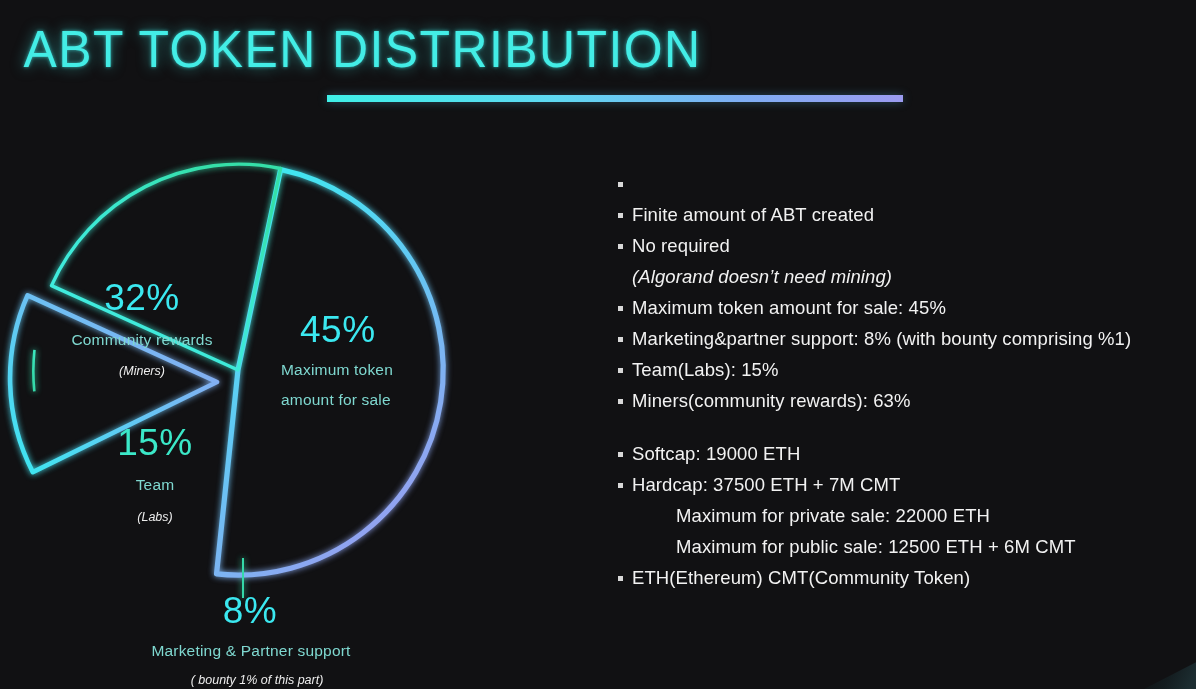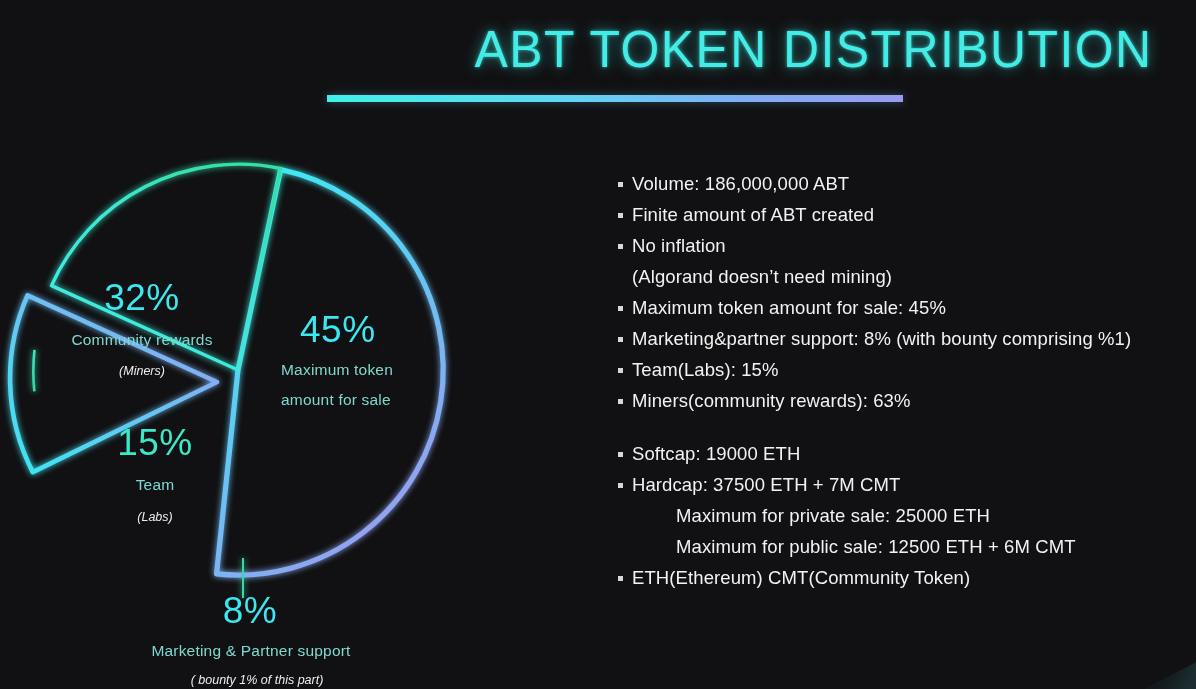--- a/index.html
+++ b/index.html
@@ -24,21 +24,21 @@
     height: 689px;
     background: #111113;
   }
 
   
   #title-block {
     position: absolute;
     left: 0;
     top: 22px;
     width: 1176px;
-    text-align: right;
+    text-align: left;
   }
 
   #page-title {
     font-size: 52px;
     font-weight: 400;
     letter-spacing: 1.5px;
     color: #43EDE6;
     text-shadow: 0 0 14px rgba(64,230,226,.55), 0 0 4px rgba(64,230,226,.7);
     line-height: 1.05;
     font-stretch: condensed;
@@ -117,20 +117,21 @@
     height: 5px;
     background: #D8D8D8;
   }
 
   .row .txt {
     display: inline-block;
     padding-left: 18px;
   }
 
   .row.italic .txt {
+    font-style: italic;
     padding-left: 18px;
   }
 
   .row.indent .txt {
     padding-left: 62px;
   }
 
   .row.spacer {
     height: 22px;
     min-height: 22px;
@@ -217,30 +218,30 @@
       <text class="sub pie-text" x="155" y="360" text-anchor="middle">Team</text>
       <text class="note pie-text" x="155" y="391" text-anchor="middle">(Labs)</text>
 
       <text class="pct pct-cyan pie-text" x="250" y="493" text-anchor="middle">8%</text>
       <text class="sub pie-text" x="251" y="526" text-anchor="middle">Marketing &amp; Partner support</text>
       <text class="note pie-text" x="257" y="554" text-anchor="middle">( bounty 1% of this part)</text>
     </svg>
   </div>
 
   <div id="facts">
-      <div class="row"><span class="bullet"></span><span class="txt">Volume: 186,000,000 ABT</span></div>
+      <div class="row"><span class="bullet"></span></div>
       <div class="row"><span class="bullet"></span><span class="txt">Finite amount of ABT created</span></div>
-      <div class="row"><span class="bullet"></span><span class="txt">No inflation</span></div>
+      <div class="row"><span class="bullet"></span><span class="txt">No required</span></div>
       <div class="row italic"><span class="txt">(Algorand doesn’t need mining)</span></div>
       <div class="row"><span class="bullet"></span><span class="txt">Maximum token amount for sale: 45%</span></div>
       <div class="row"><span class="bullet"></span><span class="txt">Marketing&amp;partner support: 8% (with bounty comprising %1)</span></div>
       <div class="row"><span class="bullet"></span><span class="txt">Team(Labs): 15%</span></div>
       <div class="row"><span class="bullet"></span><span class="txt">Miners(community rewards): 63%</span></div>
       <div class="row spacer"></div>
       <div class="row"><span class="bullet"></span><span class="txt">Softcap: 19000 ETH</span></div>
       <div class="row"><span class="bullet"></span><span class="txt">Hardcap: 37500 ETH + 7M CMT</span></div>
-      <div class="row indent"><span class="txt">Maximum for private sale: 25000 ETH</span></div>
+      <div class="row indent"><span class="txt">Maximum for private sale: 22000 ETH</span></div>
       <div class="row indent"><span class="txt">Maximum for public sale: 12500 ETH + 6M CMT</span></div>
       <div class="row"><span class="bullet"></span><span class="txt">ETH(Ethereum) CMT(Community Token)</span></div>
     </div>
 
   <div id="corner-artifact"></div>
 </div>
 
 </body></html>

